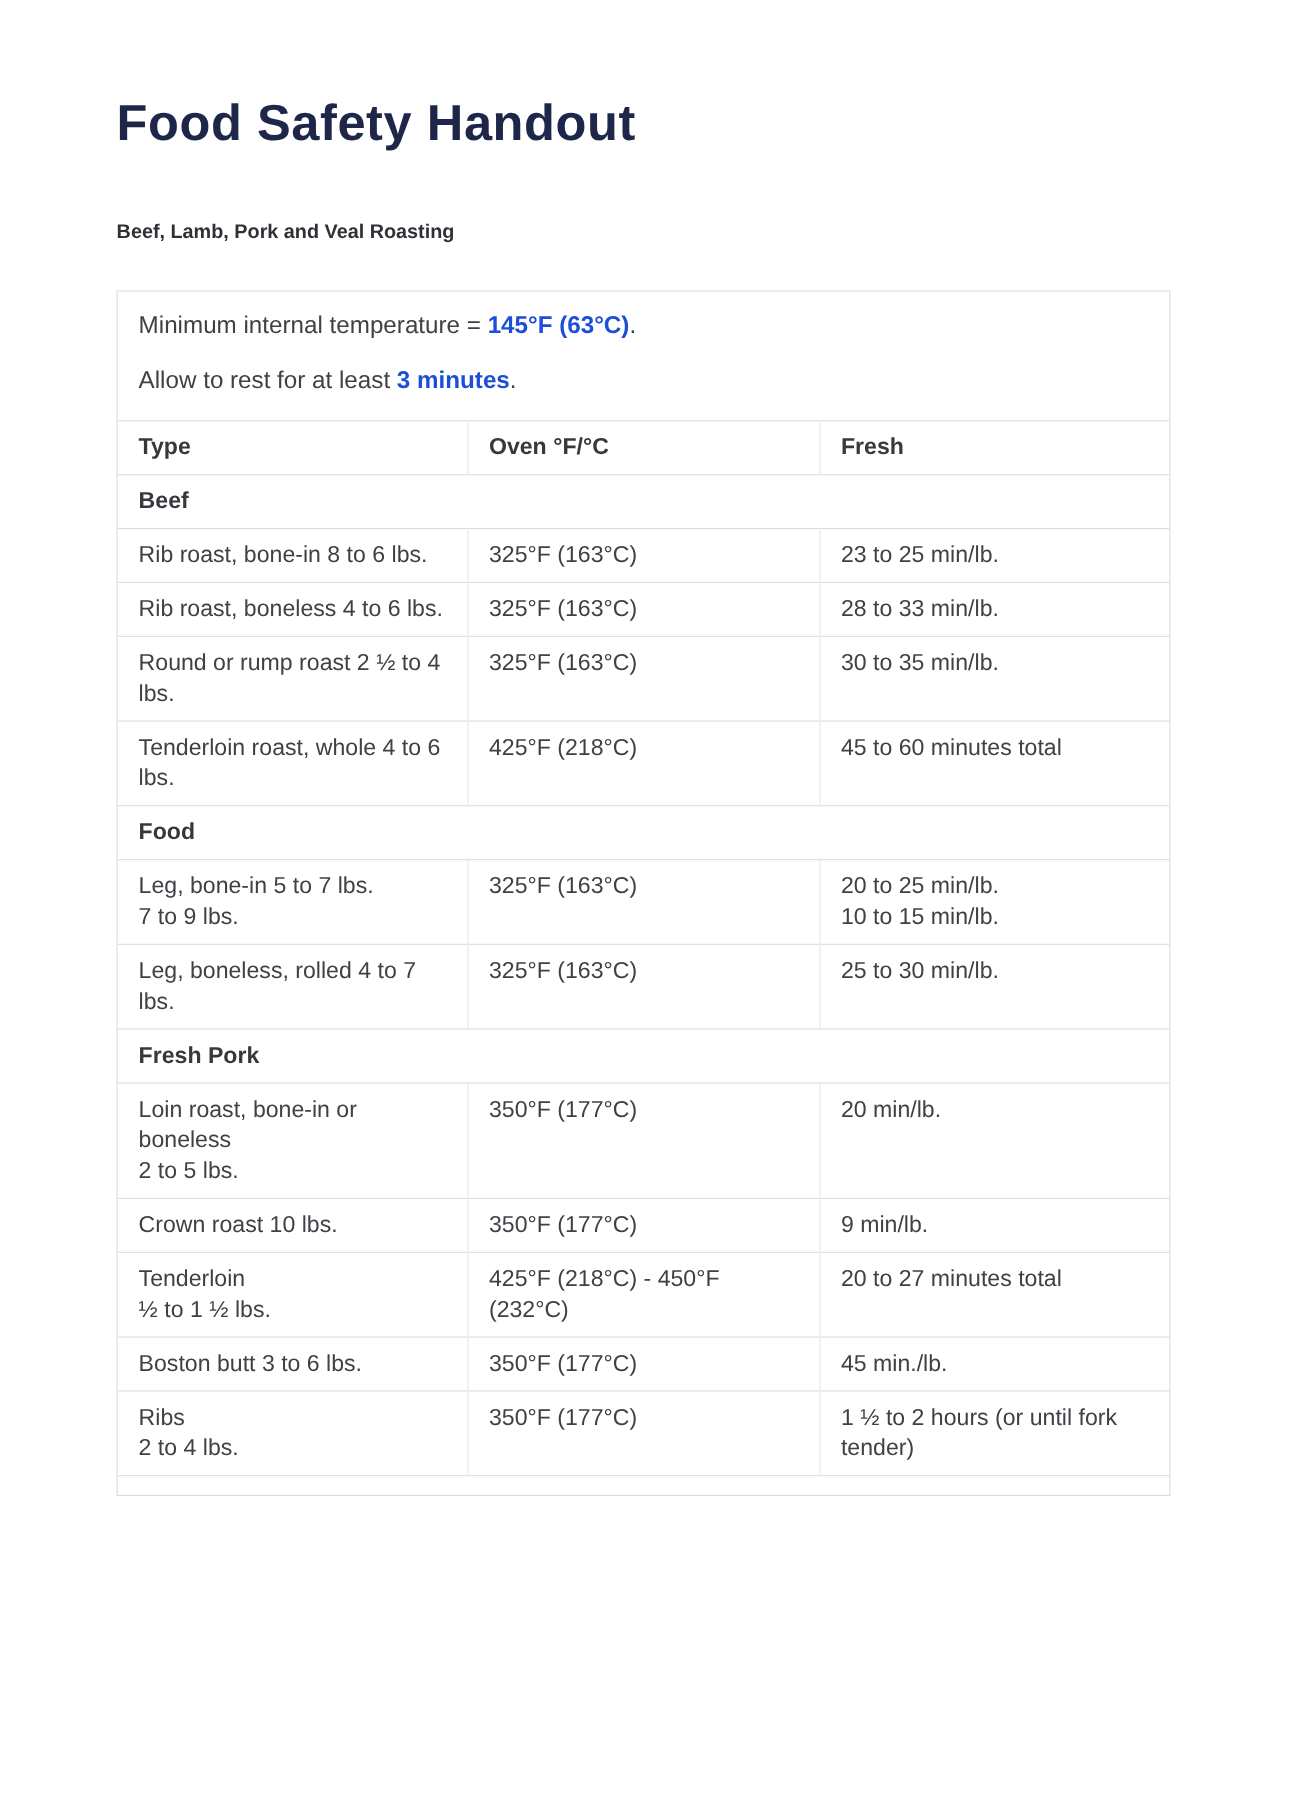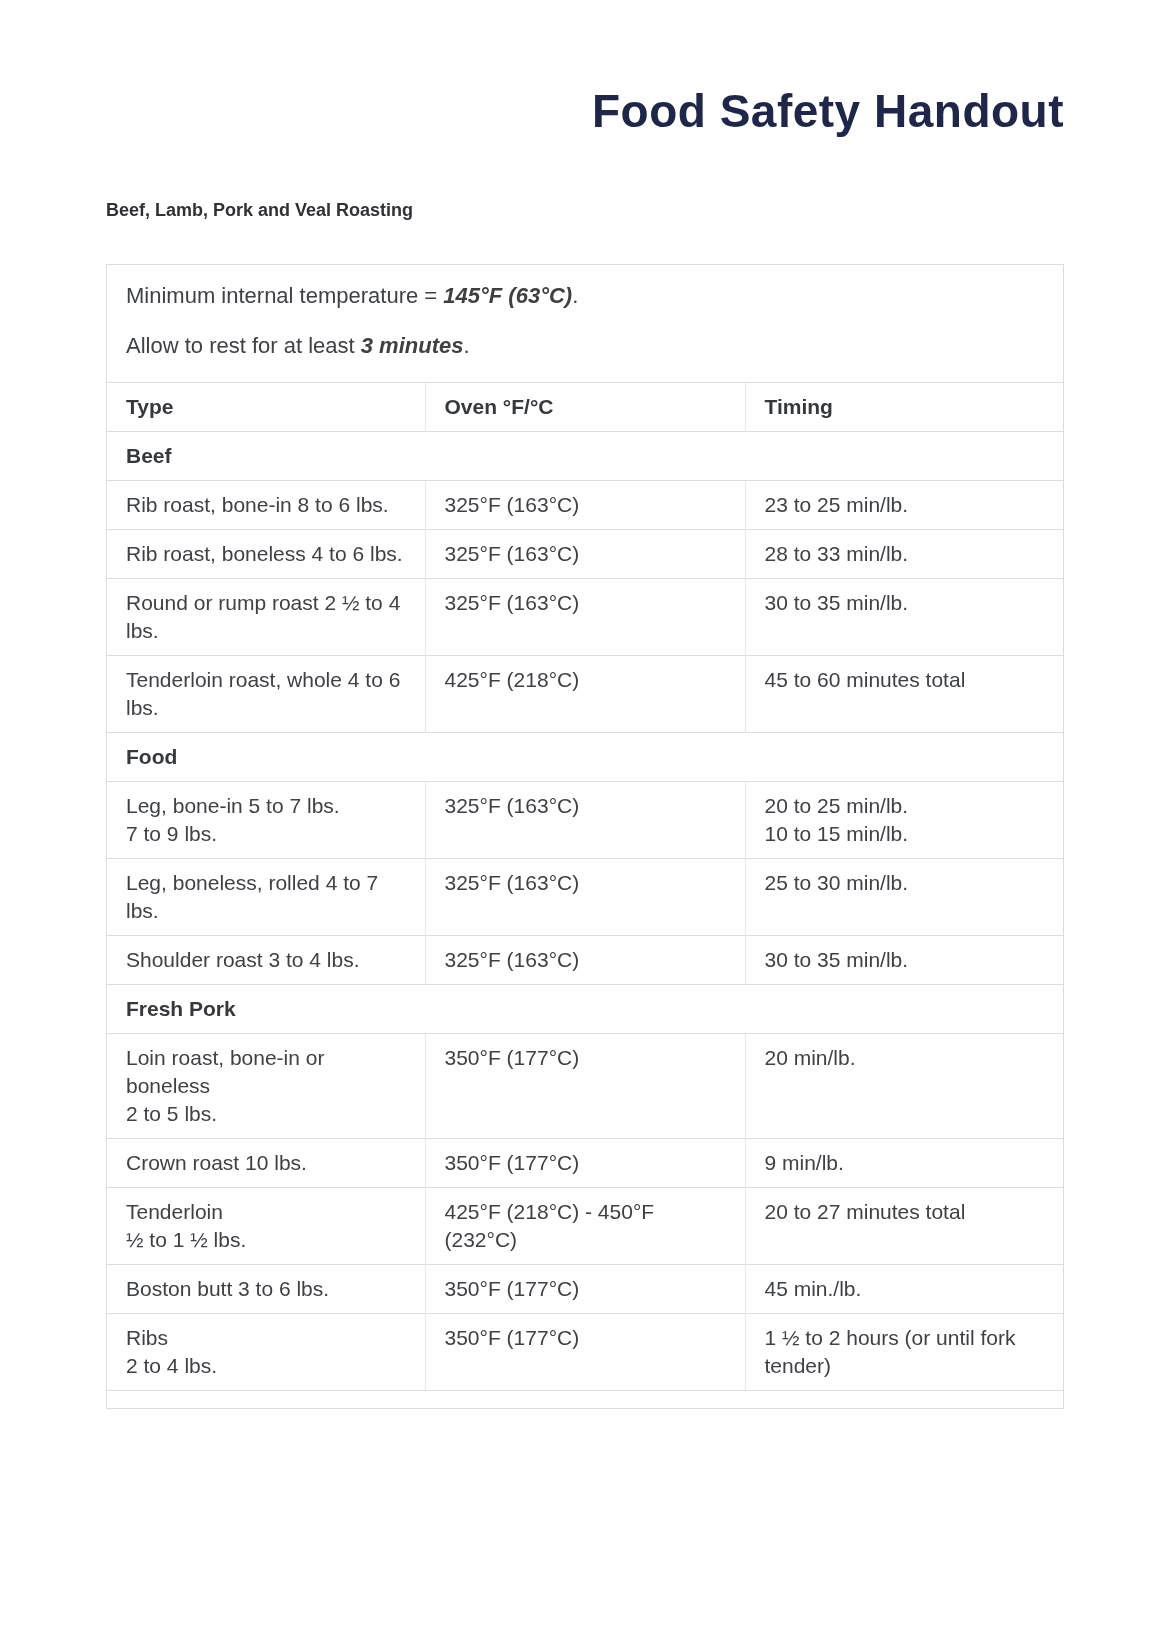--- a/index.html
+++ b/index.html
@@ -17,21 +17,21 @@
   .content {
     margin-left: 106px;
     width: 958px;
   }
   h1.title {
     margin: 0;
     padding-top: 84px;
     font-size: 46px;
     line-height: 1.18;
     font-weight: 700;
-    text-align: right;
+    text-align: left;
     color: #1e2749;
     letter-spacing: 0.5px;
   }
   h2.subheading {
     margin: 62px 0 42px 0;
     font-size: 18px;
     line-height: 1.2;
     font-weight: 700;
     color: #2e3135;
   }
@@ -41,21 +41,21 @@
   }
   .note {
     padding: 17px 19px 0 19px;
   }
   .note p {
     margin: 0 0 22px 0;
     font-size: 22px;
     line-height: 28px;
     color: #3e4145;
   }
-  .note strong { font-weight: 700; color: #404040; font-style: italic; }
+  .note strong { font-weight: 700; color: #1d4ed8; }
   table.roast-table {
     width: 100%;
     border-collapse: collapse;
     table-layout: fixed;
     font-size: 21px;
   }
   table.roast-table col.c1 { width: 318px; }
   table.roast-table col.c2 { width: 320px; }
   table.roast-table th,
   table.roast-table td {
@@ -109,21 +109,21 @@
       <table class="roast-table">
         <colgroup>
             <col class="c1">
             <col class="c2">
             <col class="c3">
           </colgroup>
         <thead>
           <tr>
             <th>Type</th>
             <th>Oven °F/°C</th>
-            <th>Timing</th>
+            <th>Fresh</th>
           </tr>
         </thead>
         <tbody>
 
           <tr class="section-row">
             <td colspan="3">Beef</td>
           </tr>
           <tr>
             <td class="type-cell">Rib roast, bone-in 8 to 6 lbs.</td>
             <td>325°F (163°C)</td>
@@ -152,25 +152,20 @@
             <td class="type-cell">Leg, bone-in 5 to 7 lbs.
 7 to 9 lbs.</td>
             <td>325°F (163°C)</td>
             <td>20 to 25 min/lb.
 10 to 15 min/lb.</td>
           </tr>
           <tr>
             <td class="type-cell">Leg, boneless, rolled 4 to 7 lbs.</td>
             <td>325°F (163°C)</td>
             <td>25 to 30 min/lb.</td>
-          </tr>
-          <tr>
-            <td class="type-cell">Shoulder roast 3 to 4 lbs.</td>
-            <td>325°F (163°C)</td>
-            <td>30 to 35 min/lb.</td>
           </tr>
 
           <tr class="section-row">
             <td colspan="3">Fresh Pork</td>
           </tr>
           <tr>
             <td class="type-cell">Loin roast, bone-in or boneless
 2 to 5 lbs.</td>
             <td>350°F (177°C)</td>
             <td>20 min/lb.</td>

